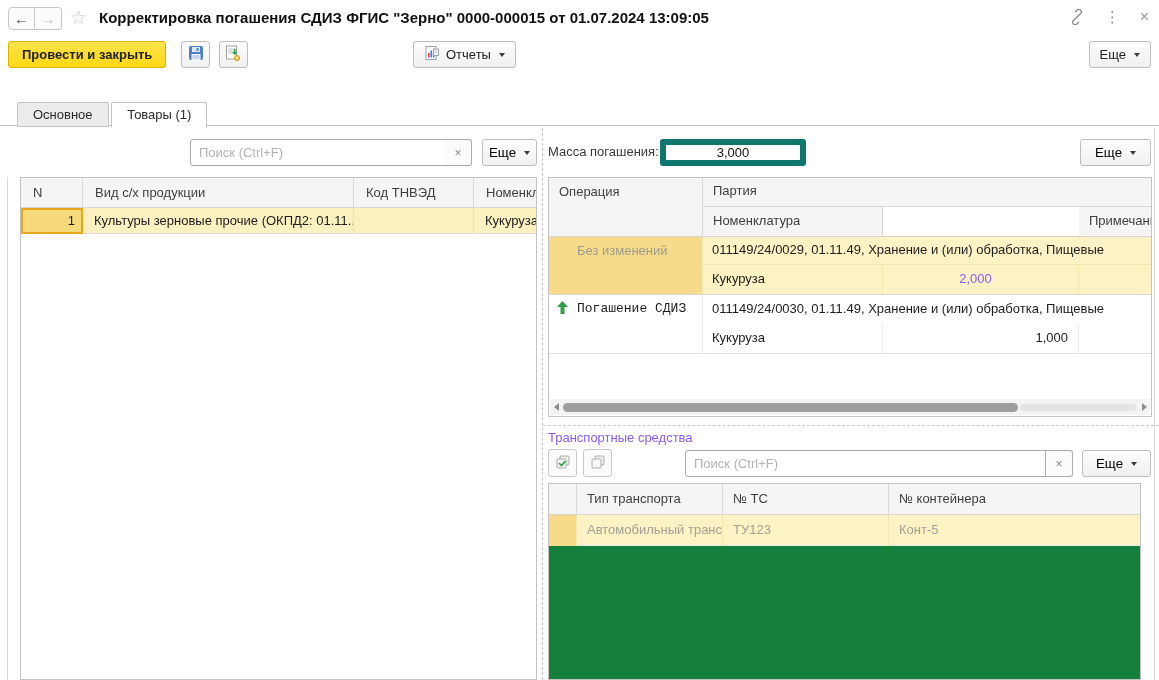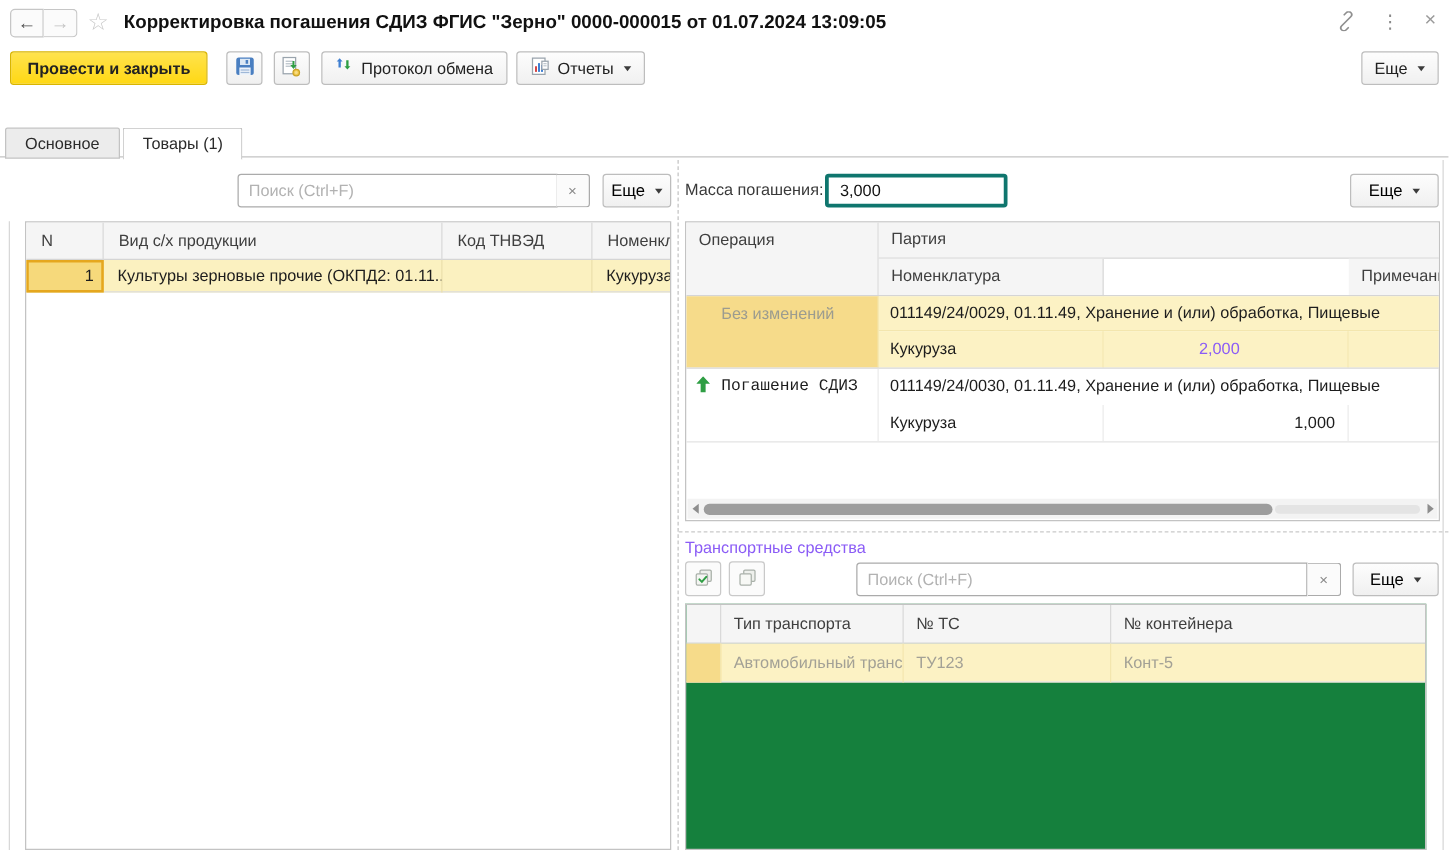--- a/index.html
+++ b/index.html
@@ -26,21 +26,21 @@
          font-size:13px; color:#222; cursor:pointer; white-space:nowrap; }
   .btn-primary { position:absolute; left:8px; top:1px; background:linear-gradient(#ffe34d,#ffd814); border:1px solid #d9b500; font-weight:bold; padding:0 13px; }
   .iconbtn { position:absolute; top:1px; width:29px; height:27px; padding:0; justify-content:center; }
   .caret { display:inline-block; width:0; height:0; border-left:3.5px solid transparent; border-right:3.5px solid transparent; border-top:4px solid #3c3c3c; margin-left:2px; }
 
   
   .statusline { position:absolute; left:9px; top:80px; color:#1c1c1c; }
   .tabbar { position:absolute; top:102px; left:0; right:0; height:24px; }
   .tabbar .rule { position:absolute; bottom:0; left:0; right:0; border-bottom:1px solid #c3c3c3; }
   .tab { position:relative; display:inline-block; margin-left:0; padding:4px 15px 4px 15px; border:1px solid #c3c3c3; border-radius:2px 2px 0 0; background:#ececec; color:#2b2b2b; cursor:pointer; z-index:2; }
-  .tab.first { margin-left:4px; }
+  .tab.first { margin-left:17px; }
   .tab + .tab { margin-left:-1px; }
   .tab.active { background:#fff; border-bottom:1px solid #fff; padding-bottom:5px; }
 
   
   .search-input { height:27px; border:1px solid #ababab; border-radius:3px 0 0 3px; padding:8px 8px; font-size:13px; color:#3b82f6; outline:none; font-family:"Liberation Sans", sans-serif; }
   .search-input::placeholder { color:#b2b2b2; }
   .clearbtn { height:27px; width:27px; background:#fbfbfb; border:1px solid #ababab; border-left:none; border-radius:0 3px 3px 0; color:#8a8a8a; font-size:12px; display:inline-flex; align-items:center; justify-content:center; cursor:pointer; }
   .morebtn { height:27px; display:inline-flex; align-items:center; justify-content:center; gap:6px; padding:0 10px; background:linear-gradient(#fdfdfd,#f0f0f0); border:1px solid #bdbdbd; border-radius:3px; cursor:pointer; }
 
   
@@ -56,21 +56,21 @@
 
   .goods-table { position:absolute; left:20px; top:177px; width:517px; height:503px; border:1px solid #c3c3c3; background:#fff; overflow:hidden; }
   .g-header { position:relative; height:30px; background:#f5f5f5; border-bottom:1px solid #d5d5d5; color:#3f3f3f; }
   .g-header .hc { position:absolute; top:0; height:30px; line-height:29px; padding-left:12px; border-right:1px solid #d9d9d9; overflow:hidden; white-space:nowrap; }
   .g-row { position:relative; height:26px; background:#fbf1c0; border-bottom:1px solid #dcdcdc; }
   .g-row .dc { position:absolute; top:0; height:26px; line-height:25px; padding-left:11px; border-right:1px solid #ece0ab; overflow:hidden; white-space:nowrap; color:#1d1d1d; }
   .g-ncell { position:absolute; left:0; top:0; width:62px; height:26px; background:#f6d97b; border:2px solid #e5a71e; text-align:right; line-height:22px; padding-right:6px; color:#1d1d1d; }
 
   
   .mass-label { position:absolute; left:548px; top:144px; color:#3a3a3a; }
-  .mass-input { position:absolute; left:660px; top:139px; width:146px; height:27px; border:3px solid #0f766e; border-radius:3px; text-align:left; padding:0 9px; font-size:13px; font-family:"Liberation Sans", sans-serif; color:#111; }
+  .mass-input { position:absolute; left:660px; top:139px; width:146px; height:27px; border:6px solid #0f766e; border-radius:3px; text-align:center; padding:0 9px; font-size:13px; font-family:"Liberation Sans", sans-serif; color:#111; }
   .ops-more { position:absolute; left:1080px; top:139px; width:71px; }
 
   
   .ops-table { position:absolute; left:548px; top:177px; width:604px; height:240px; border:1px solid #c3c3c3; background:#fff; overflow:hidden; }
   .o-abs { position:absolute; overflow:hidden; white-space:nowrap; }
   .o-h { background:#f5f5f5; color:#3f3f3f; }
   .o-op-h     { left:0; top:0; width:154px; height:59px; border-right:1px solid #d9d9d9; padding:6px 0 0 10px; }
   .o-batch-h  { left:154px; top:0; width:450px; height:29px; border-bottom:1px solid #d9d9d9; padding:5px 0 0 10px; }
   .o-nom-h    { left:154px; top:29px; width:180px; height:30px; border-right:1px solid #d9d9d9; padding:6px 0 0 10px; }
   .o-mass-h   { left:334px; top:29px; width:196px; height:30px; border-right:1px solid #d9d9d9; padding:6px 0 0 10px; }
@@ -160,29 +160,20 @@
             <rect x="3.5" y="3.5" width="6" height="1" fill="#b9c2ca"></rect>
             <rect x="3.5" y="5.5" width="6" height="1" fill="#b9c2ca"></rect>
             <rect x="3.5" y="7.5" width="6" height="1" fill="#b9c2ca"></rect>
             <path d="M12 6 v4 h2.2 l-3.2 4 -3.2-4 H10 V6 Z" fill="#2f9e44" transform="translate(1,-1) scale(0.8)"></path>
             <circle cx="12" cy="13" r="2.6" fill="#f2c94c" stroke="#c9a227"></circle>
             <circle cx="12" cy="13" r="1.2" fill="#f7dd86"></circle>
           </svg>
       </span>
     </button>
 
-    <button class="btn" style="position:absolute; left:257px; top:1px;">
-      <span>
-        <svg width="15" height="15" viewBox="0 0 15 15">
-            <path d="M4.5 13 V5 H2.2 L6 1 l3.8 4 H7.5 v8 Z" fill="#3f7fd1" transform="scale(0.62)"></path>
-            <path d="M7 1 v8 h2.3 L5.5 13 1.7 9 H4 V1 Z" fill="#2f9e44" transform="translate(6.5,1.5) scale(0.62)"></path>
-          </svg>
-      </span>
-      <span>Протокол обмена</span>
-    </button>
 
     <button class="btn" style="position:absolute; left:413px; top:1px;">
       <span>
         <svg width="16" height="16" viewBox="0 0 16 16">
             <rect x="2" y="1.5" width="10" height="13" fill="#fff" stroke="#9aa4ad"></rect>
             <rect x="4" y="8" width="1.6" height="4.5" fill="#d64545"></rect>
             <rect x="6.4" y="5.5" width="1.6" height="7" fill="#3f7fd1"></rect>
             <rect x="8.8" y="7" width="1.6" height="5.5" fill="#3f7fd1"></rect>
             <rect x="9.5" y="4" width="5" height="6.5" fill="#fff" stroke="#9aa4ad"></rect>
             <rect x="10.7" y="5.5" width="2.6" height="0.9" fill="#b9c2ca"></rect>

